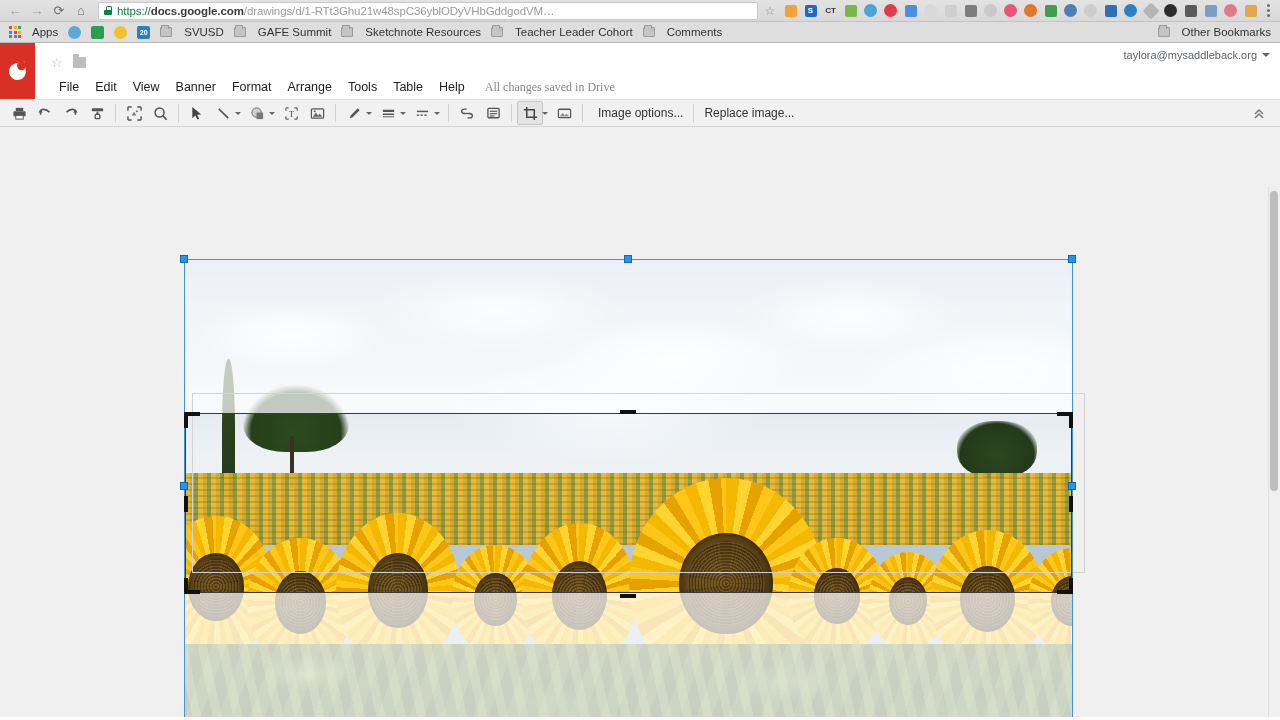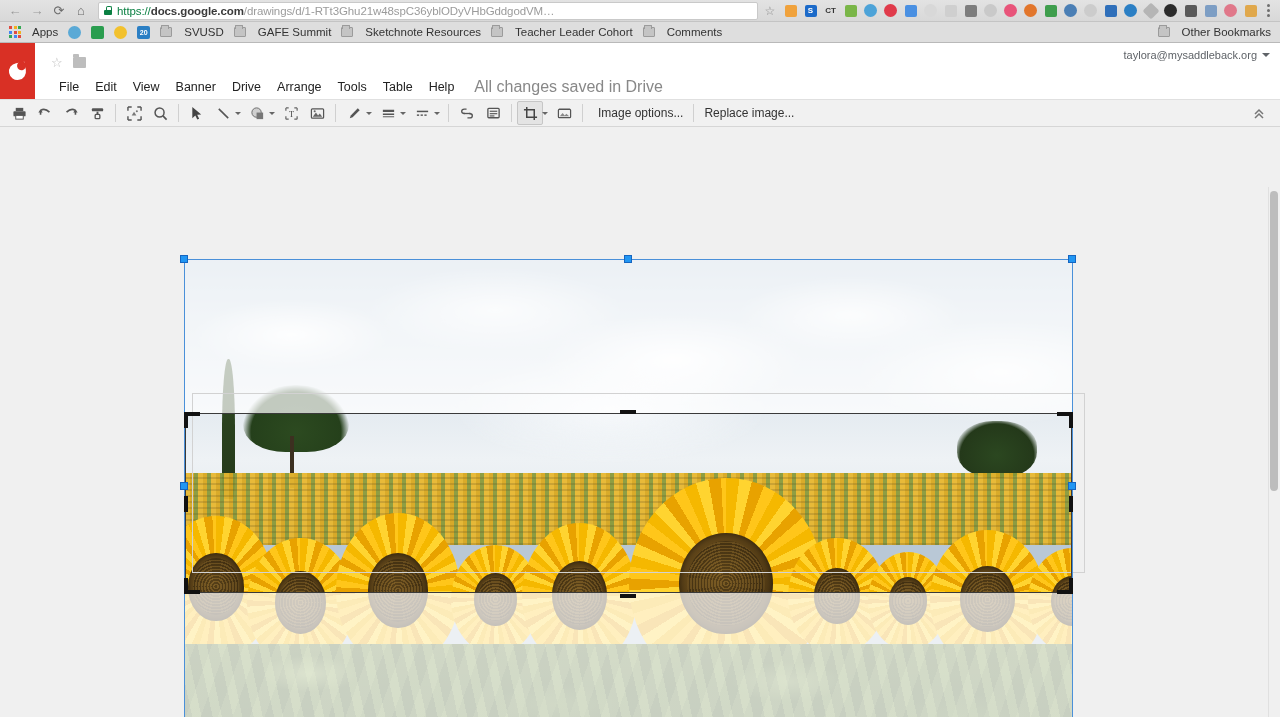--- a/index.html
+++ b/index.html
@@ -185,23 +185,24 @@
     display:flex; align-items:center; gap:0px;
     height: 22px; margin-top:1px;
   }
   .menu-item {
     font-size: 12.5px;
     color: #222;
     padding: 2px 8px;
     border-radius: 2px;
   }
   .save-status {
-    font-size: 16px;
+    font-size: 12px;
     color: #888;
     margin-left: 12px;
+    font-family: Liberation Serif, serif;
   }
   .header-right {
     position: absolute;
     right: 10px; top: 0;
     display:flex; flex-direction:column; align-items:flex-end;
     padding-top: 6px;
   }
   .acct-row {
     display:flex; align-items:center; gap:5px;
     font-size:11px; color:#5f6368;
@@ -633,21 +634,21 @@
   <div class="header-mid">
     <div class="doc-title-row">
       <span class="title-star">☆</span>
       <span class="title-folder"></span>
     </div>
     <div class="menu-row">
       <span class="menu-item">File</span>
       <span class="menu-item">Edit</span>
       <span class="menu-item">View</span>
       <span class="menu-item">Banner</span>
-      <span class="menu-item">Drive</span>
+      <span class="menu-item">Format</span>
       <span class="menu-item">Arrange</span>
       <span class="menu-item">Tools</span>
       <span class="menu-item">Table</span>
       <span class="menu-item">Help</span>
       <span class="save-status">All changes saved in Drive</span>
     </div>
   </div>
 
   <div class="header-right">
     <div class="acct-row">

